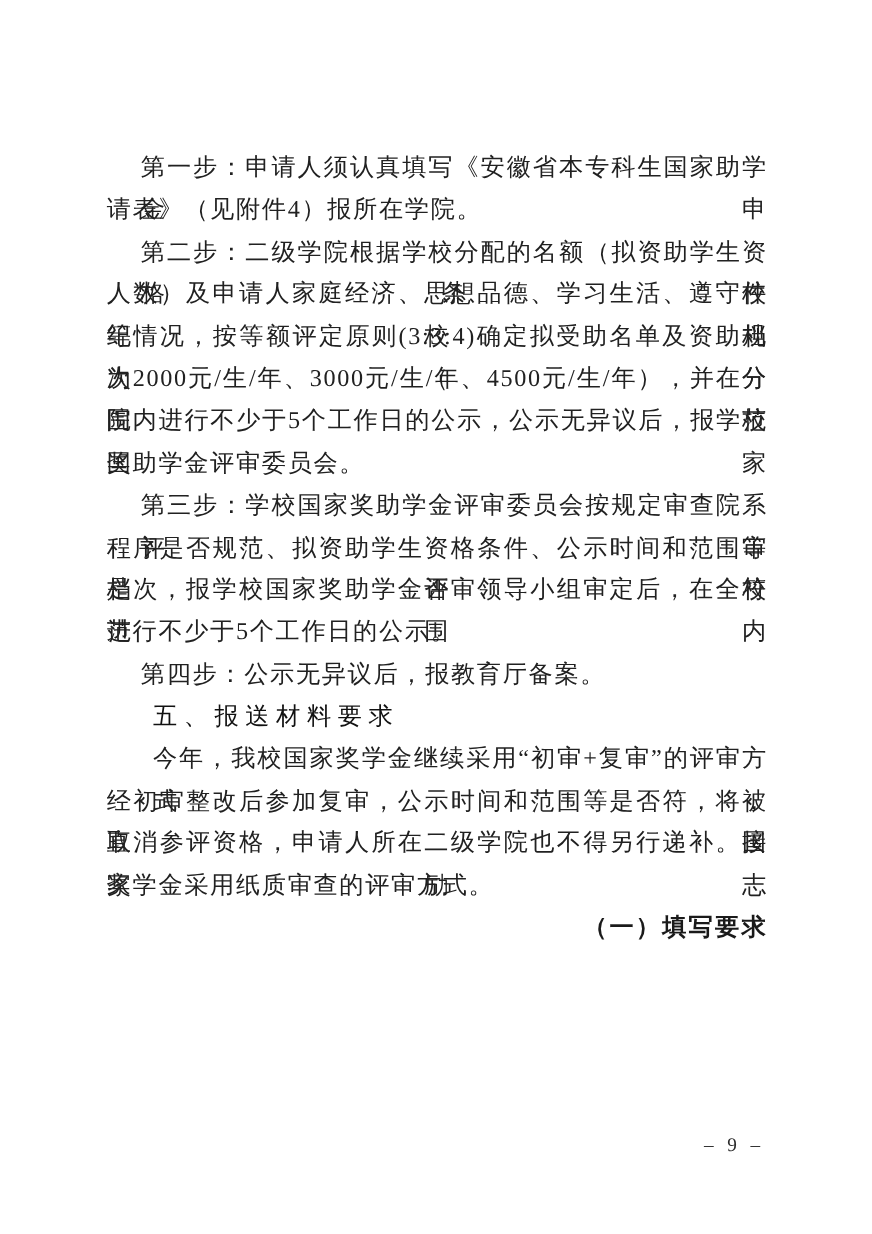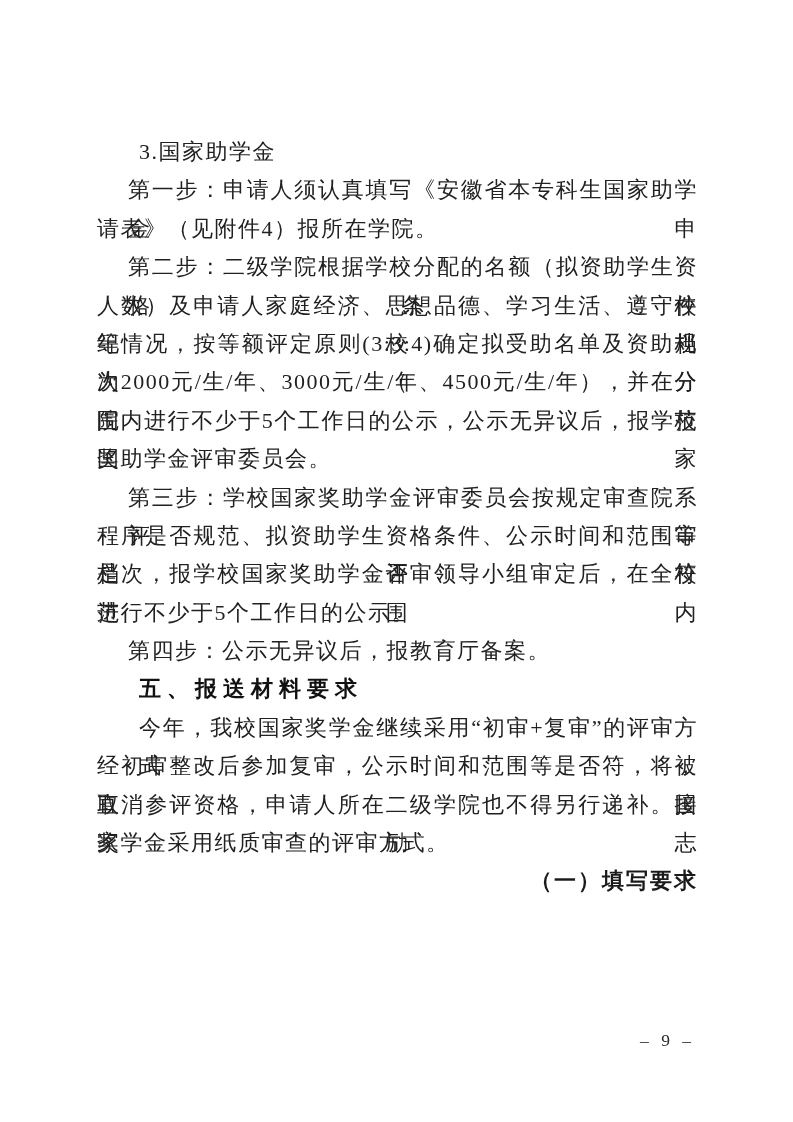--- a/index.html
+++ b/index.html
@@ -36,21 +36,21 @@
   }
   .ln.just {
     white-space: normal;
     text-align: justify;
     text-align-last: justify;
   }
   .ind30 { padding-left: 31px; }
   .ind40 { padding-left: 42px; }
   .h-hei {
     font-family: "Liberation Sans", "DejaVu Sans", sans-serif;
-    font-weight: 700;
+    font-weight: 400;
     letter-spacing: 6px;
     color: #111111;
   }
   .h-kai {
     font-weight: 600;
     letter-spacing: 2px;
     color: #1a1a1a;
     text-align: right;
   }
   .page-number {
@@ -61,21 +61,20 @@
     letter-spacing: 4px;
     color: #2b2b2b;
     line-height: 24px;
   }
 </style>
 </head>
 <body>
 
 <div class="doc-page">
   <div class="text-block">
-    <div class="ln ind40">3.国家助学金</div>
     <div class="ln ind30 just">第一步：申请人须认真填写《安徽省本专科生国家助学金申</div>
     <div class="ln">请表》（见附件4）报所在学院。</div>
     <div class="ln ind30 just">第二步：二级学院根据学校分配的名额（拟资助学生资格条件</div>
     <div class="ln just">人数）及申请人家庭经济、思想品德、学习生活、遵守校纪校规</div>
     <div class="ln just">等情况，按等额评定原则(3:3:4)确定拟受助名单及资助档次（分</div>
     <div class="ln just">为2000元/生/年、3000元/生/年、4500元/生/年），并在分院范</div>
     <div class="ln just">围内进行不少于5个工作日的公示，公示无异议后，报学校国家</div>
     <div class="ln">奖助学金评审委员会。</div>
     <div class="ln ind30 just">第三步：学校国家奖助学金评审委员会按规定审查院系评审</div>
     <div class="ln just">程序是否规范、拟资助学生资格条件、公示时间和范围等是否符</div>

